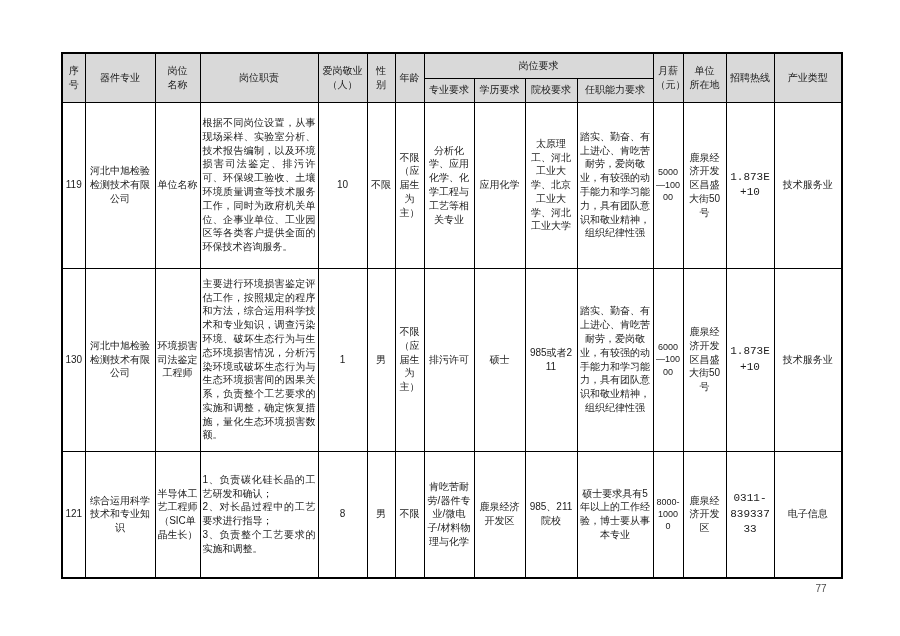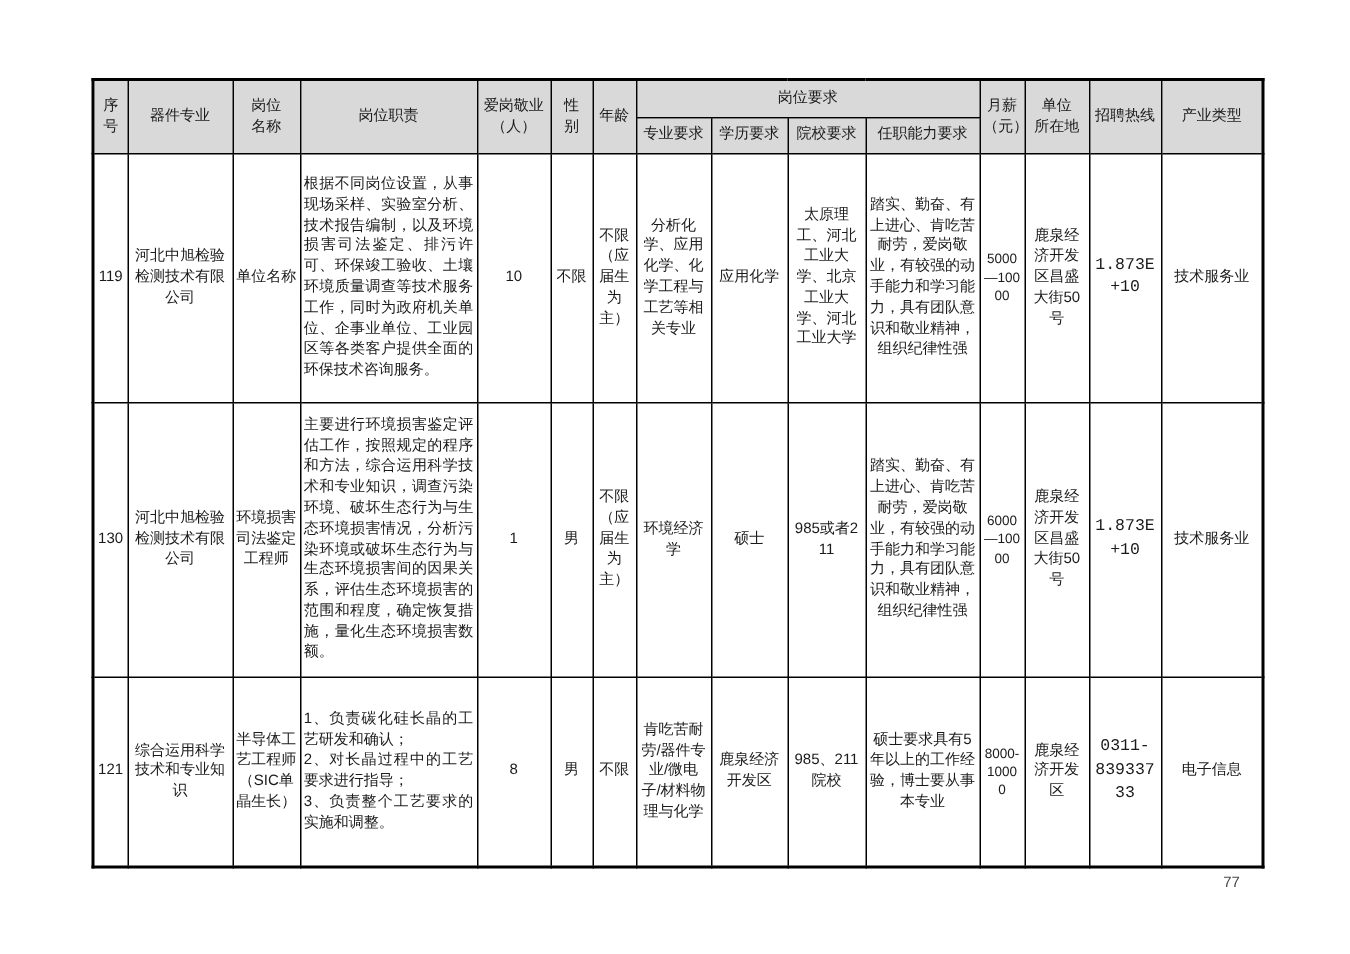--- a/index.html
+++ b/index.html
@@ -112,25 +112,25 @@
       <td>踏实、勤奋、有上进心、肯吃苦耐劳，爱岗敬业，有较强的动手能力和学习能力，具有团队意识和敬业精神，组织纪律性强</td>
       <td class="c-salary">5000—10000</td>
       <td>鹿泉经济开发区昌盛大街50号</td>
       <td class="c-hotline">1.873E+10</td>
       <td>技术服务业</td>
     </tr>
     <tr style="height:183px">
       <td>130</td>
       <td>河北中旭检验检测技术有限公司</td>
       <td>环境损害司法鉴定工程师</td>
-      <td class="c-duties">主要进行环境损害鉴定评估工作，按照规定的程序和方法，综合运用科学技术和专业知识，调查污染环境、破坏生态行为与生态环境损害情况，分析污染环境或破坏生态行为与生态环境损害间的因果关系，评估生态环境损害的范围和程度，确定恢复措施，量化生态环境损害数额。</td>
+      <td class="c-duties">主要进行环境损害鉴定评估工作，按照规定的程序和方法，综合运用科学技术和专业知识，调查污染环境、破坏生态行为与生态环境损害情况，分析污染环境或破坏生态行为与生态环境损害间的因果关系，负责整个工艺要求的实施和调整，确定恢复措施，量化生态环境损害数额。</td>
       <td>1</td>
       <td>男</td>
       <td>不限（应届生为主）</td>
-      <td>环境经济学</td>
+      <td>排污许可</td>
       <td>硕士</td>
       <td>985或者211</td>
       <td>踏实、勤奋、有上进心、肯吃苦耐劳，爱岗敬业，有较强的动手能力和学习能力，具有团队意识和敬业精神，组织纪律性强</td>
       <td class="c-salary">6000—10000</td>
       <td>鹿泉经济开发区昌盛大街50号</td>
       <td class="c-hotline">1.873E+10</td>
       <td>技术服务业</td>
     </tr>
     <tr style="height:127px">
       <td>121</td>

